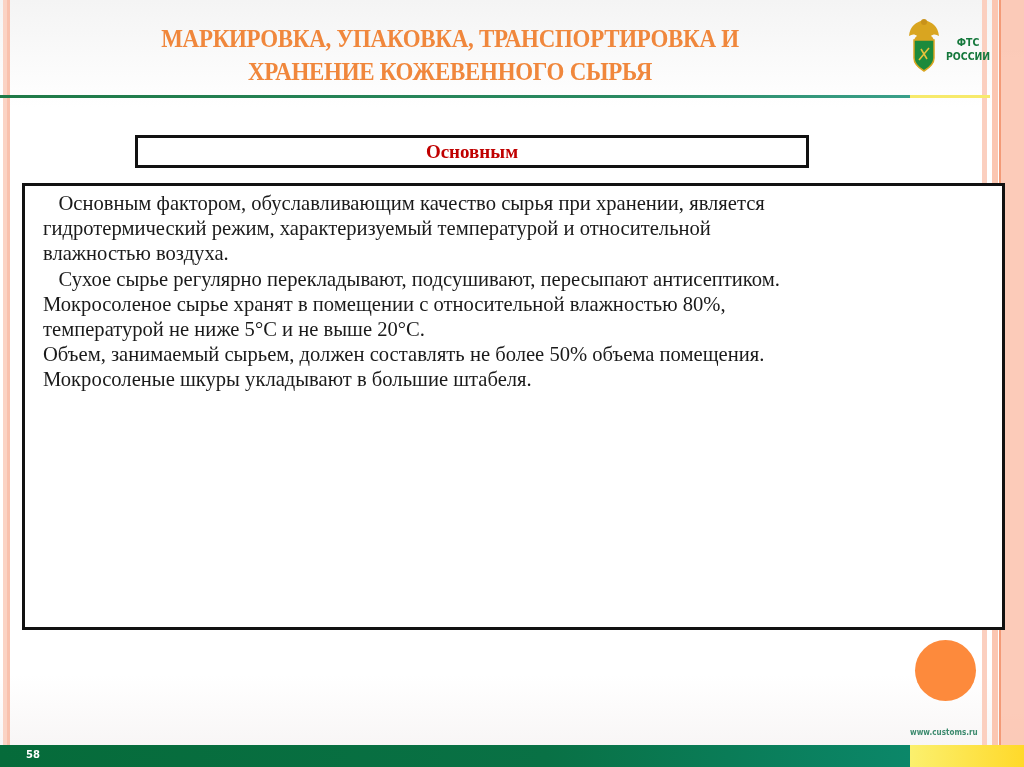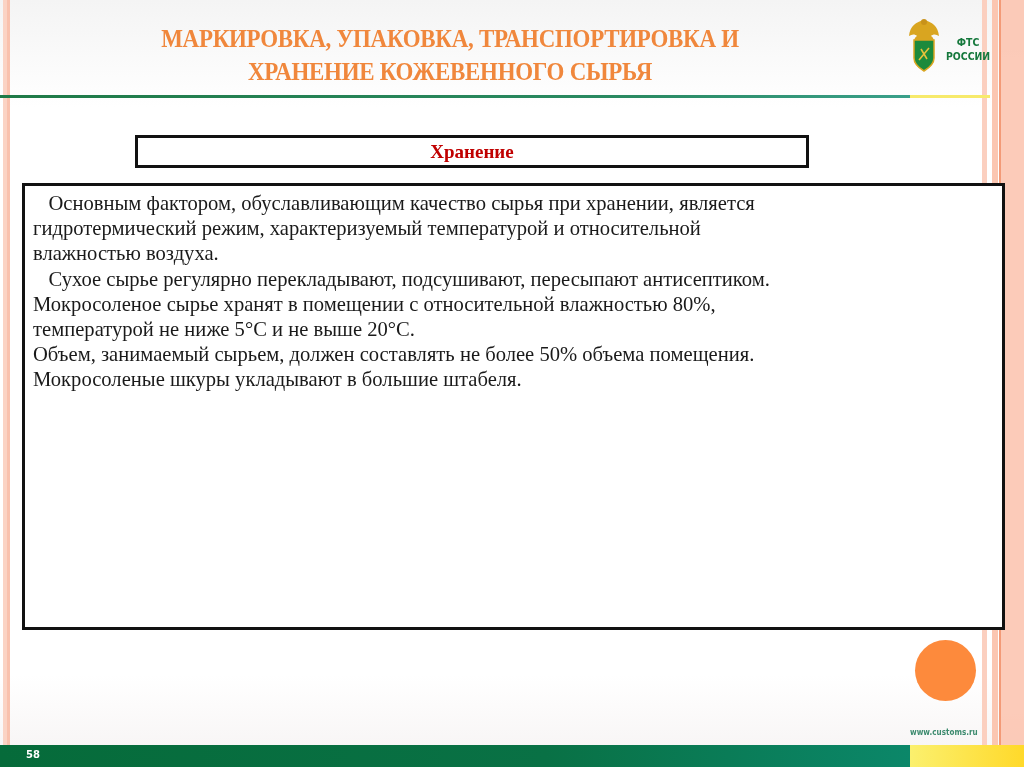--- a/index.html
+++ b/index.html
@@ -48,21 +48,21 @@
     text-align: center;
   }
   .section-title {
     color: #c00000; font-weight: bold; font-size: 19px; line-height: 27px;
     font-family: "Liberation Serif", serif;
   }
 
   .content-box {
     position: absolute; left: 22px; top: 183px; width: 983px; height: 447px;
     border: 3px solid #111; background: #fff; box-sizing: border-box;
-    padding: 5px 8px 0 8px;
+    padding: 5px 8px 0 18px;
   }
   .p { font-size: 20.6px; line-height: 25.2px; color: #1a1a1a; margin: 0; white-space: pre-wrap; }
   .p.b { font-weight: bold; color: #111; letter-spacing: 0.2px; }
 
   .orange-dot {
     position: absolute; left: 915px; top: 640px; width: 61px; height: 61px;
     border-radius: 50%; background: #fd8a3c;
   }
   .site {
     position: absolute; left: 910px; top: 727px;
@@ -110,21 +110,21 @@
   <div class="logo-text">
     <div>ФТС</div>
     <div>РОССИИ</div>
   </div>
 </div>
 
 <div class="header-rule-green"></div>
 <div class="header-rule-yellow"></div>
 
 <div class="section-box">
-  <div class="section-title">Хранение</div>
+  <div class="section-title">Основным</div>
 </div>
 
 <div class="content-box">
   <p class="p">   Основным фактором, обуславливающим качество сырья при хранении, является
 гидротермический режим, характеризуемый температурой и относительной
 влажностью воздуха.</p>
   <p class="p">   Сухое сырье регулярно перекладывают, подсушивают, пересыпают антисептиком.
 Мокросоленое сырье хранят в помещении с относительной влажностью 80%,
 температурой не ниже 5°С и не выше 20°С.
 Объем, занимаемый сырьем, должен составлять не более 50% объема помещения.

